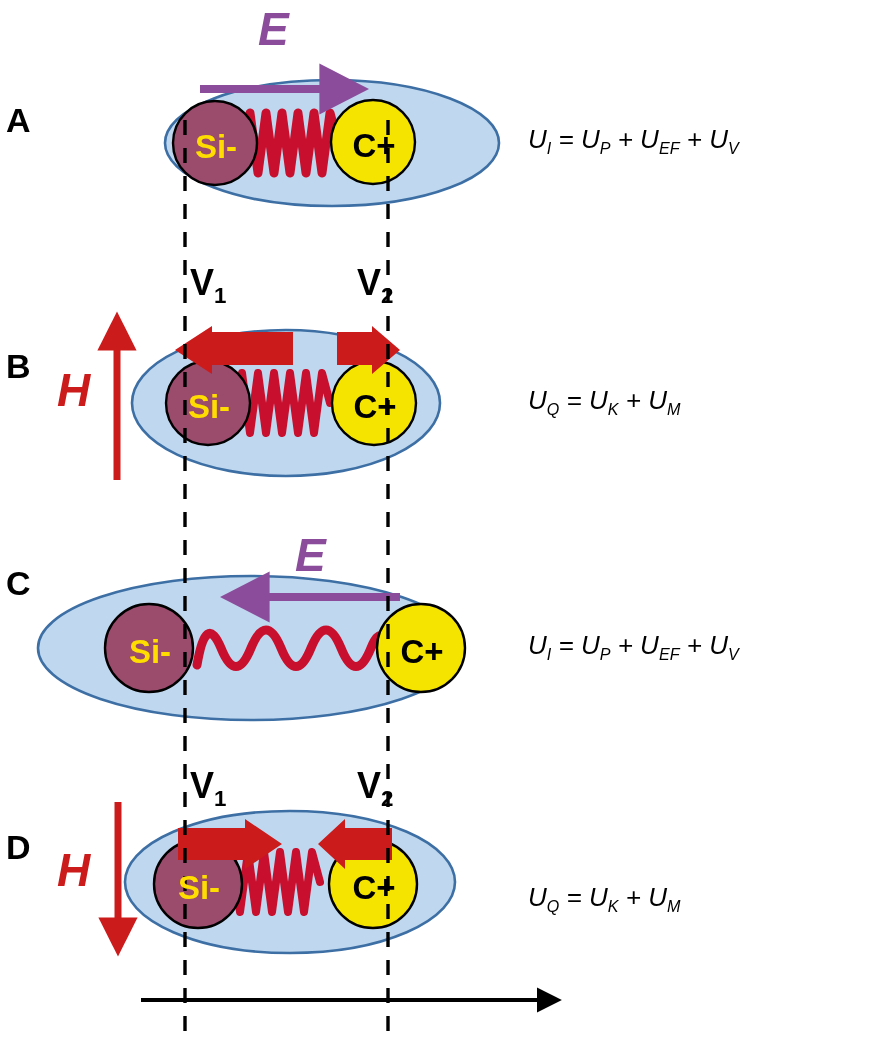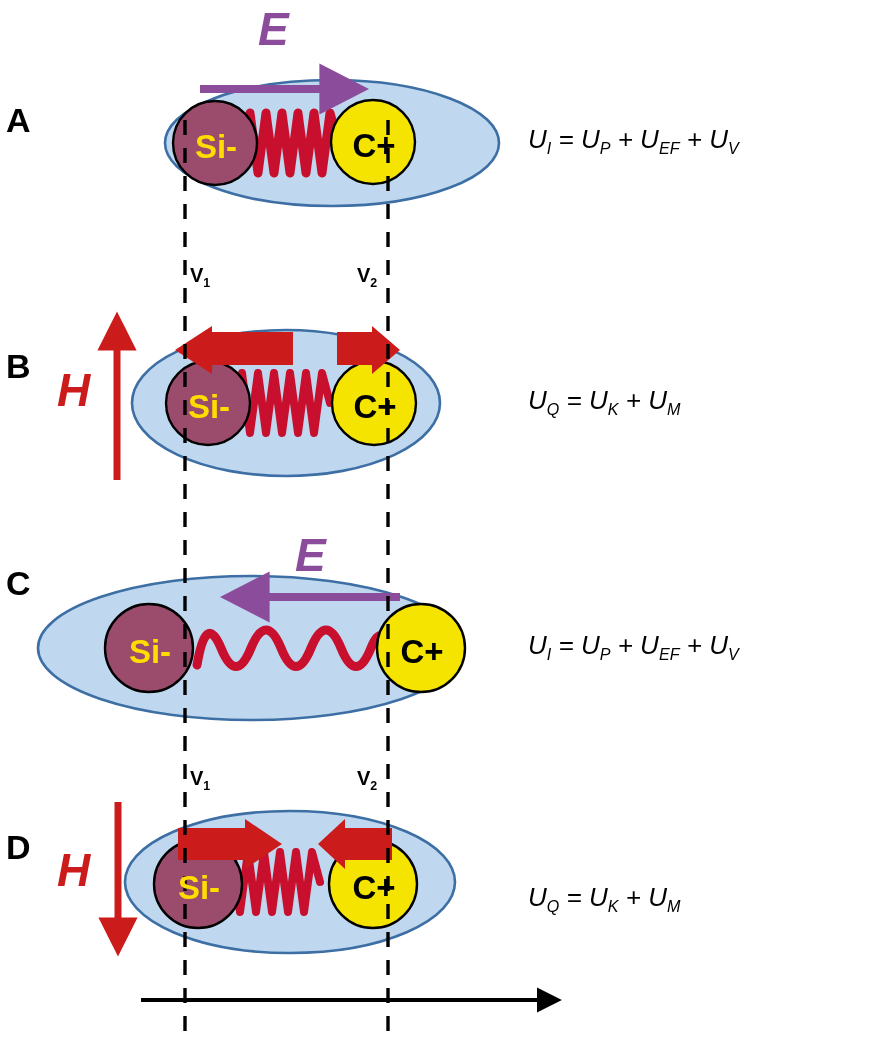--- a/index.html
+++ b/index.html
@@ -38,21 +38,21 @@
     line-height: 1;
   }
   .equation sub {
     font-size: 0.62em;
     font-style: italic;
   }
   .vlabel {
     position: absolute;
     font-family: "Liberation Sans", sans-serif;
     font-weight: bold;
-    font-size: 20px;
+    font-size: 36px;
     color: #000000;
     line-height: 1;
   }
   .vlabel sub {
     font-size: 0.62em;
     font-weight: bold;
   }
   .field-letter {
     position: absolute;
     font-family: "Liberation Sans", sans-serif;

